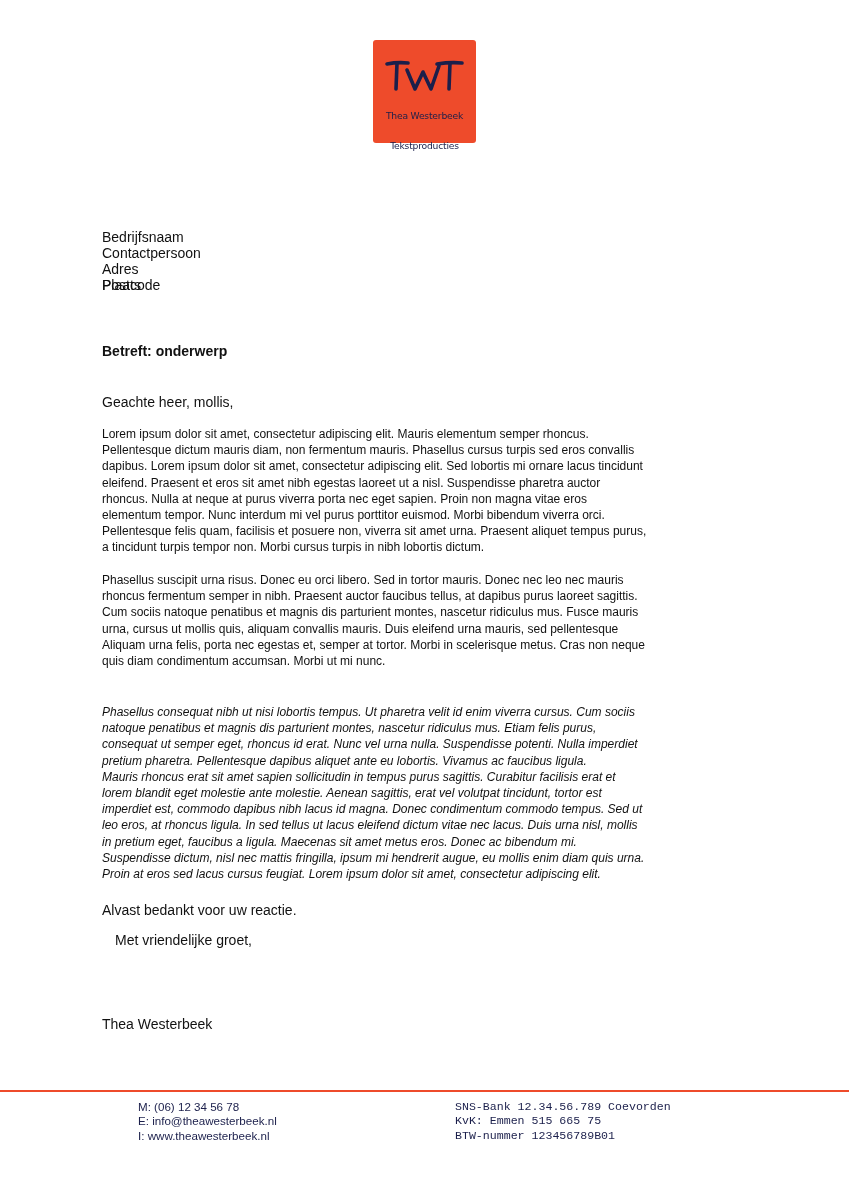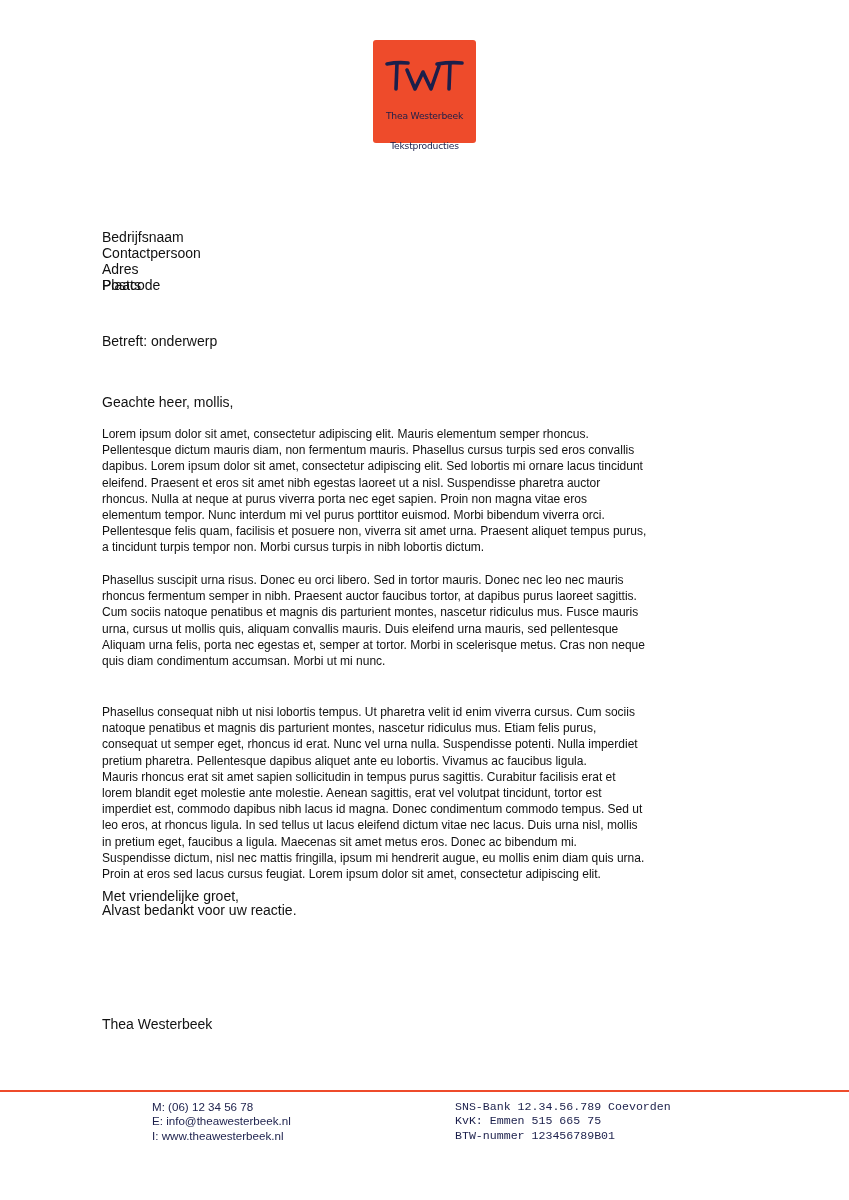--- a/index.html
+++ b/index.html
@@ -40,64 +40,64 @@
 </div>
 
 <div>
   <div class="text" style="top:229px;">Bedrijfsnaam</div>
   <div class="text" style="top:245px;text-align:right;">Contactpersoon</div>
   <div class="text" style="top:261px;">Adres</div>
   <div class="text" style="top:277px;">Postcode</div>
   <div class="text" style="top:277px;">Plaats</div>
 </div>
 
-<div class="text" style="top:333px;">Betreft: onderwerp</div>
+<div class="text" style="top:343px;font-weight:bold;">Betreft: onderwerp</div>
 <div class="text" style="top:394px;">Geachte heer, mollis,</div>
 
 <div class="para" style="top:426px;">
   <span class="line">Lorem ipsum dolor sit amet, consectetur adipiscing elit. Mauris elementum semper rhoncus.</span>
   <span class="line">Pellentesque dictum mauris diam, non fermentum mauris. Phasellus cursus turpis sed eros convallis</span>
   <span class="line">dapibus. Lorem ipsum dolor sit amet, consectetur adipiscing elit. Sed lobortis mi ornare lacus tincidunt</span>
   <span class="line">eleifend. Praesent et eros sit amet nibh egestas laoreet ut a nisl. Suspendisse pharetra auctor</span>
   <span class="line">rhoncus. Nulla at neque at purus viverra porta nec eget sapien. Proin non magna vitae eros</span>
   <span class="line">elementum tempor. Nunc interdum mi vel purus porttitor euismod. Morbi bibendum viverra orci.</span>
   <span class="line">Pellentesque felis quam, facilisis et posuere non, viverra sit amet urna. Praesent aliquet tempus purus,</span>
   <span class="line">a tincidunt turpis tempor non. Morbi cursus turpis in nibh lobortis dictum.</span>
 </div>
 
 <div class="para" style="top:572px;">
   <span class="line">Phasellus suscipit urna risus. Donec eu orci libero. Sed in tortor mauris. Donec nec leo nec mauris</span>
-  <span class="line">rhoncus fermentum semper in nibh. Praesent auctor faucibus tortor, at dapibus purus laoreet sagittis.</span>
+  <span class="line">rhoncus fermentum semper in nibh. Praesent auctor faucibus tellus, at dapibus purus laoreet sagittis.</span>
   <span class="line">Cum sociis natoque penatibus et magnis dis parturient montes, nascetur ridiculus mus. Fusce mauris</span>
   <span class="line">urna, cursus ut mollis quis, aliquam convallis mauris. Duis eleifend urna mauris, sed pellentesque</span>
   <span class="line">Aliquam urna felis, porta nec egestas et, semper at tortor. Morbi in scelerisque metus. Cras non neque</span>
   <span class="line">quis diam condimentum accumsan. Morbi ut mi nunc.</span>
 </div>
 
-<div class="para" style="top:704px;">
+<div class="para" style="top:704px;font-style:italic;">
   <span class="line">Phasellus consequat nibh ut nisi lobortis tempus. Ut pharetra velit id enim viverra cursus. Cum sociis</span>
   <span class="line">natoque penatibus et magnis dis parturient montes, nascetur ridiculus mus. Etiam felis purus,</span>
   <span class="line">consequat ut semper eget, rhoncus id erat. Nunc vel urna nulla. Suspendisse potenti. Nulla imperdiet</span>
   <span class="line">pretium pharetra. Pellentesque dapibus aliquet ante eu lobortis. Vivamus ac faucibus ligula.</span>
   <span class="line">Mauris rhoncus erat sit amet sapien sollicitudin in tempus purus sagittis. Curabitur facilisis erat et</span>
   <span class="line">lorem blandit eget molestie ante molestie. Aenean sagittis, erat vel volutpat tincidunt, tortor est</span>
   <span class="line">imperdiet est, commodo dapibus nibh lacus id magna. Donec condimentum commodo tempus. Sed ut</span>
   <span class="line">leo eros, at rhoncus ligula. In sed tellus ut lacus eleifend dictum vitae nec lacus. Duis urna nisl, mollis</span>
   <span class="line">in pretium eget, faucibus a ligula. Maecenas sit amet metus eros. Donec ac bibendum mi.</span>
   <span class="line">Suspendisse dictum, nisl nec mattis fringilla, ipsum mi hendrerit augue, eu mollis enim diam quis urna.</span>
   <span class="line">Proin at eros sed lacus cursus feugiat. Lorem ipsum dolor sit amet, consectetur adipiscing elit.</span>
 </div>
 
 <div class="text" style="top:902px;">Alvast bedankt voor uw reactie.</div>
-<div class="text" style="top:888px;">Met vriendelijke groet,</div>
+<div class="text" style="top:932px;margin-left:13px;">Met vriendelijke groet,</div>
 <div class="text" style="top:1016px;">Thea Westerbeek</div>
 
 <div class="rule"></div>
 
-<div class="foot" style="left:152px; top:1100px;">
+<div class="foot" style="left:138px; top:1100px;">
   <span>M: (06) 12 34 56 78</span>
   <span>E: info@theawesterbeek.nl</span>
   <span>I: www.theawesterbeek.nl</span>
 </div>
 
 <div class="foot" style="left:455px; top:1100px;font-family:Liberation Mono, monospace;">
   <span>SNS-Bank 12.34.56.789 Coevorden</span>
   <span>KvK: Emmen 515 665 75</span>
   <span>BTW-nummer 123456789B01</span>
 </div>

